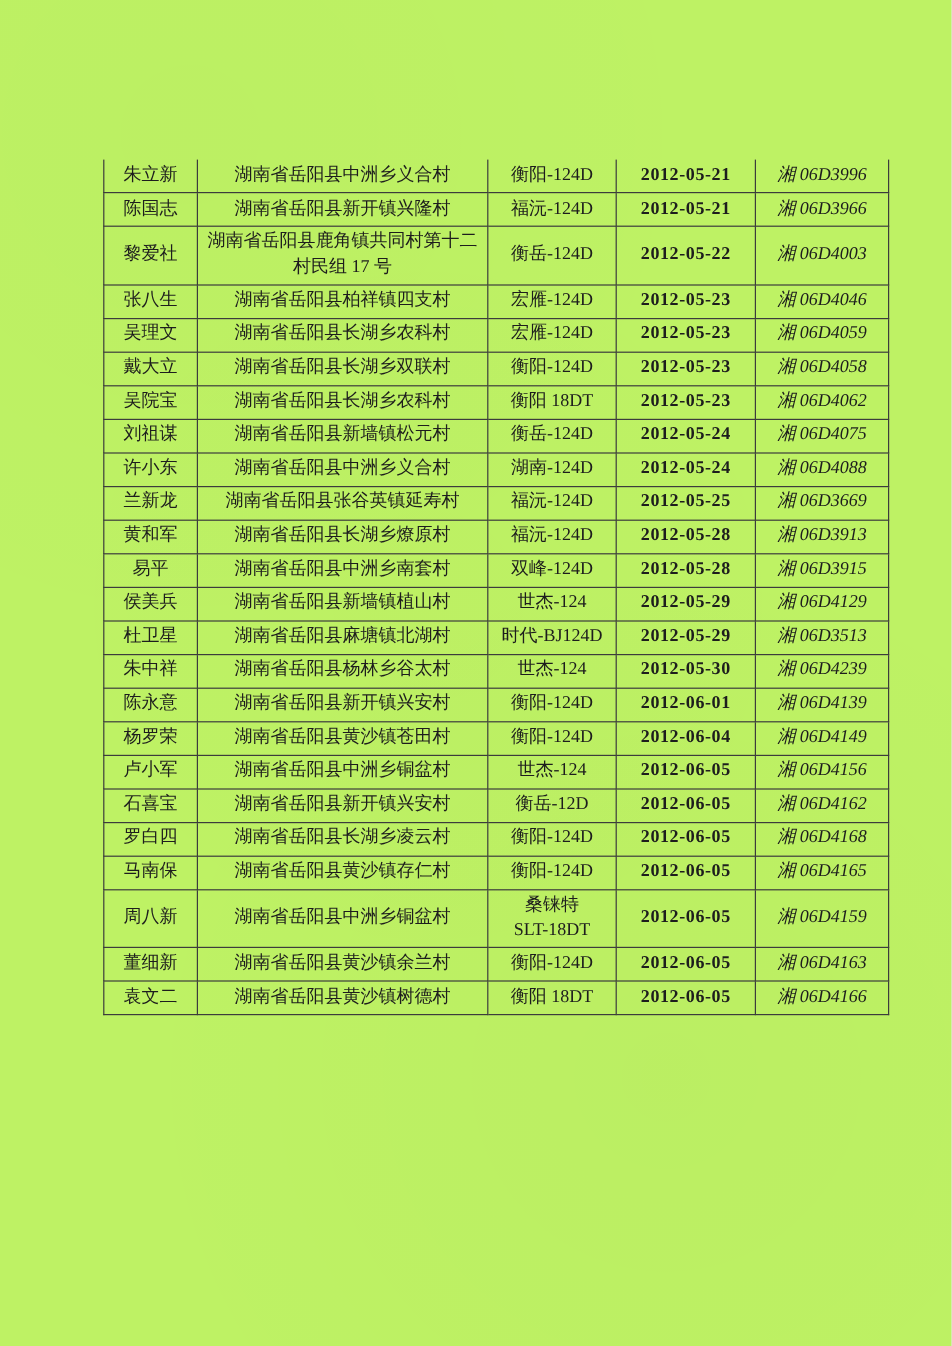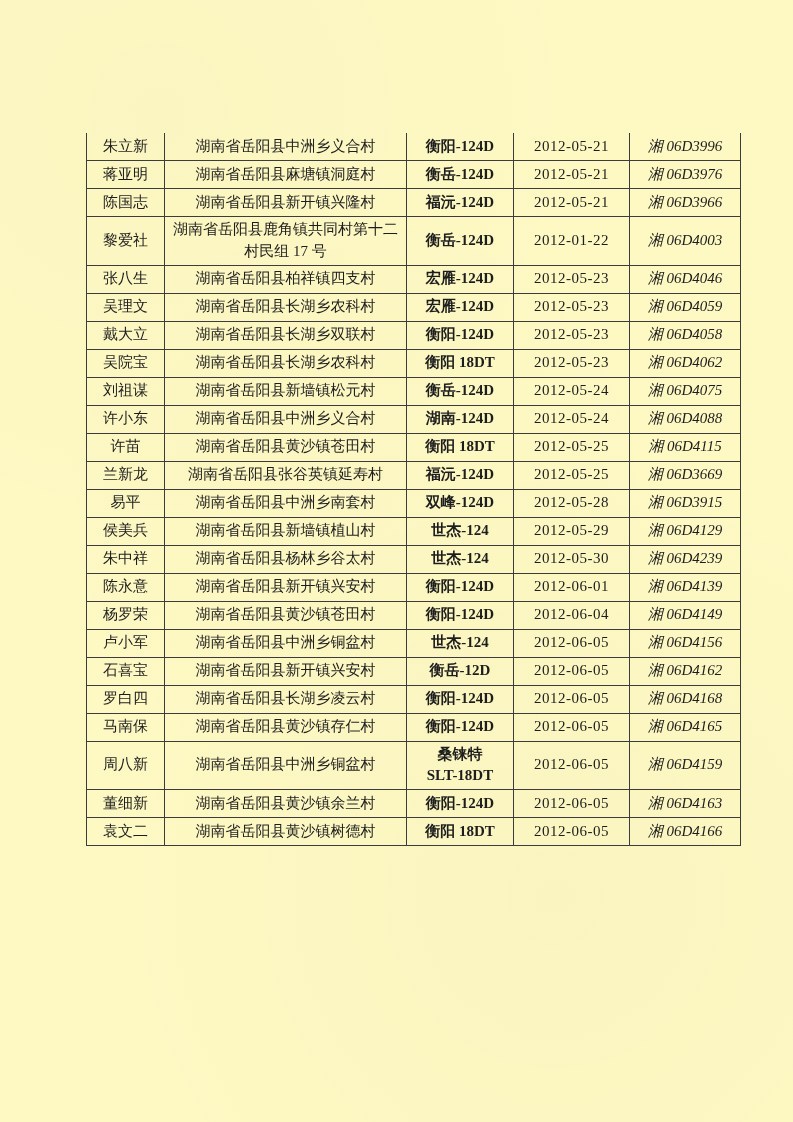--- a/index.html
+++ b/index.html
@@ -6,21 +6,21 @@
     margin: 0;
     padding: 0;
     background: #e8e8e8;
     font-family: "Liberation Serif", "DejaVu Serif", serif;
   }
   .page {
     position: relative;
     width: 793px;
     height: 1122px;
     margin: 0 auto;
-    background: #fef9c3;
+    background: #bef264;
     overflow: hidden;
   }
   
   .page::before {
     content: "";
     position: absolute;
     inset: 0;
     background:
       radial-gradient(circle at 20% 10%, rgba(0,0,0,0.012), transparent 40%),
       radial-gradient(circle at 70% 80%, rgba(0,0,0,0.015), transparent 45%),
@@ -41,22 +41,22 @@
     vertical-align: middle;
     font-size: 15px;
     line-height: 1.45;
     color: #1d1d1d;
     padding: 2px 5px;
     height: 23px;
     overflow: hidden;
   }
   
   .reg-table tr:first-child td { border-top: none; }
-  .reg-table td.c-model { white-space: pre-line; font-weight: bold; }
-  .reg-table td.c-date  { letter-spacing: 0.5px; }
+  .reg-table td.c-model { white-space: pre-line; }
+  .reg-table td.c-date  { letter-spacing: 0.5px; font-weight: bold; }
   .reg-table td.c-plate { white-space: nowrap; font-style: italic; }
 </style>
 </head>
 <body>
 
 <div class="page">
   <table class="reg-table">
     <colgroup>
       <col style="width:78px">
       <col style="width:242px">
@@ -66,38 +66,31 @@
     </colgroup>
     <tbody>
         <tr>
           <td class="c-name">朱立新</td>
           <td class="c-address">湖南省岳阳县中洲乡义合村</td>
           <td class="c-model">衡阳-124D</td>
           <td class="c-date">2012-05-21</td>
           <td class="c-plate">湘 06D3996</td>
         </tr>
         <tr>
-          <td class="c-name">蒋亚明</td>
-          <td class="c-address">湖南省岳阳县麻塘镇洞庭村</td>
-          <td class="c-model">衡岳-124D</td>
-          <td class="c-date">2012-05-21</td>
-          <td class="c-plate">湘 06D3976</td>
-        </tr>
-        <tr>
           <td class="c-name">陈国志</td>
           <td class="c-address">湖南省岳阳县新开镇兴隆村</td>
           <td class="c-model">福沅-124D</td>
           <td class="c-date">2012-05-21</td>
           <td class="c-plate">湘 06D3966</td>
         </tr>
         <tr>
           <td class="c-name">黎爱社</td>
           <td class="c-address">湖南省岳阳县鹿角镇共同村第十二村民组 17 号</td>
           <td class="c-model">衡岳-124D</td>
-          <td class="c-date">2012-01-22</td>
+          <td class="c-date">2012-05-22</td>
           <td class="c-plate">湘 06D4003</td>
         </tr>
         <tr>
           <td class="c-name">张八生</td>
           <td class="c-address">湖南省岳阳县柏祥镇四支村</td>
           <td class="c-model">宏雁-124D</td>
           <td class="c-date">2012-05-23</td>
           <td class="c-plate">湘 06D4046</td>
         </tr>
         <tr>
@@ -129,48 +122,55 @@
           <td class="c-plate">湘 06D4075</td>
         </tr>
         <tr>
           <td class="c-name">许小东</td>
           <td class="c-address">湖南省岳阳县中洲乡义合村</td>
           <td class="c-model">湖南-124D</td>
           <td class="c-date">2012-05-24</td>
           <td class="c-plate">湘 06D4088</td>
         </tr>
         <tr>
-          <td class="c-name">许苗</td>
-          <td class="c-address">湖南省岳阳县黄沙镇苍田村</td>
-          <td class="c-model">衡阳 18DT</td>
-          <td class="c-date">2012-05-25</td>
-          <td class="c-plate">湘 06D4115</td>
-        </tr>
-        <tr>
           <td class="c-name">兰新龙</td>
           <td class="c-address">湖南省岳阳县张谷英镇延寿村</td>
           <td class="c-model">福沅-124D</td>
           <td class="c-date">2012-05-25</td>
           <td class="c-plate">湘 06D3669</td>
         </tr>
         <tr>
+          <td class="c-name">黄和军</td>
+          <td class="c-address">湖南省岳阳县长湖乡燎原村</td>
+          <td class="c-model">福沅-124D</td>
+          <td class="c-date">2012-05-28</td>
+          <td class="c-plate">湘 06D3913</td>
+        </tr>
+        <tr>
           <td class="c-name">易平</td>
           <td class="c-address">湖南省岳阳县中洲乡南套村</td>
           <td class="c-model">双峰-124D</td>
           <td class="c-date">2012-05-28</td>
           <td class="c-plate">湘 06D3915</td>
         </tr>
         <tr>
           <td class="c-name">侯美兵</td>
           <td class="c-address">湖南省岳阳县新墙镇植山村</td>
           <td class="c-model">世杰-124</td>
           <td class="c-date">2012-05-29</td>
           <td class="c-plate">湘 06D4129</td>
         </tr>
         <tr>
+          <td class="c-name">杜卫星</td>
+          <td class="c-address">湖南省岳阳县麻塘镇北湖村</td>
+          <td class="c-model">时代-BJ124D</td>
+          <td class="c-date">2012-05-29</td>
+          <td class="c-plate">湘 06D3513</td>
+        </tr>
+        <tr>
           <td class="c-name">朱中祥</td>
           <td class="c-address">湖南省岳阳县杨林乡谷太村</td>
           <td class="c-model">世杰-124</td>
           <td class="c-date">2012-05-30</td>
           <td class="c-plate">湘 06D4239</td>
         </tr>
         <tr>
           <td class="c-name">陈永意</td>
           <td class="c-address">湖南省岳阳县新开镇兴安村</td>
           <td class="c-model">衡阳-124D</td>

